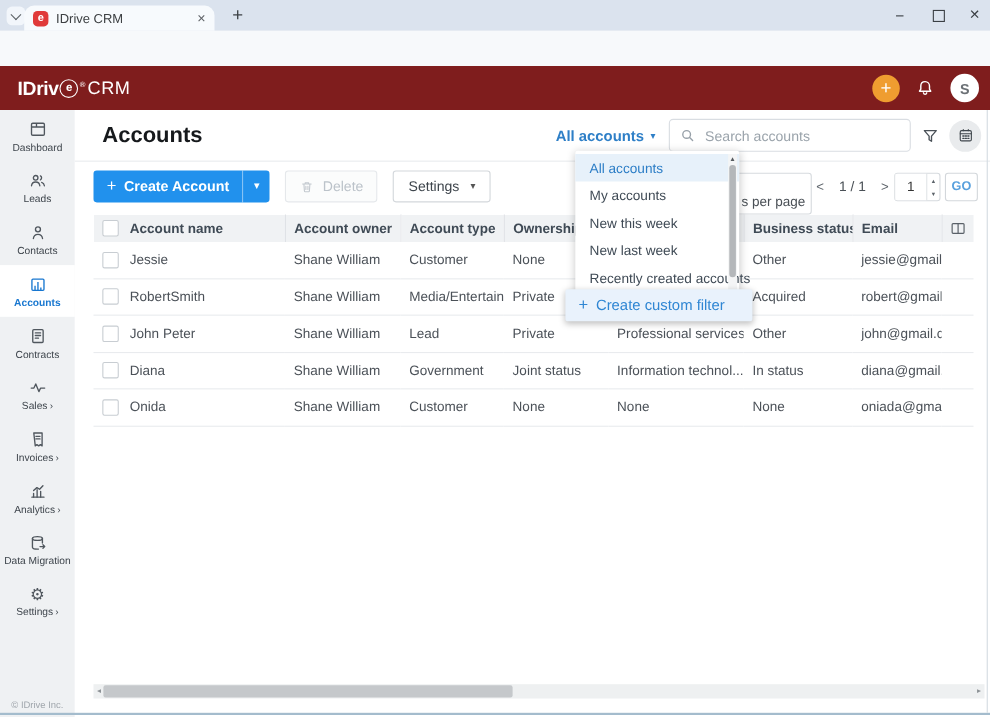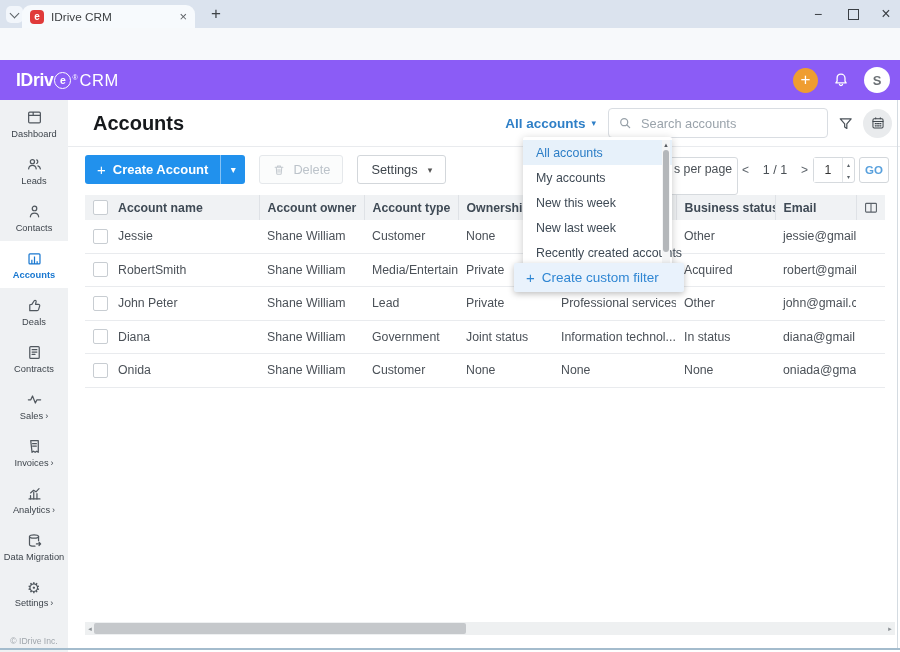--- a/index.html
+++ b/index.html
@@ -34,21 +34,21 @@
   .urlpill{left:88px;top:33px;width:714px;height:23px;background:#eaeef4;border-radius:12px;
            display:flex;align-items:center;padding:0 13px 0 9px;box-sizing:border-box;gap:9px;}
   .urltext{font-size:12.5px;color:#24282c;flex:1;white-space:nowrap;overflow:hidden;}
   .sep{left:841px;top:36px;width:1px;height:17px;background:#c8ccd0;}
   .chromeavatar{left:849px;top:32px;width:24px;height:24px;border-radius:50%;background:#0e8f62;
                 color:#fff;font-size:11px;font-weight:bold;display:flex;align-items:center;justify-content:center;cursor:pointer;}
   .kebab{left:880px;top:30px;width:18px;height:28px;font-size:14px;color:#454b50;
          display:flex;align-items:center;justify-content:center;cursor:pointer;}
 
   
-  .appheader{left:0;top:60px;width:900px;height:40px;background:#8b5cf6;display:flex;align-items:center;}
+  .appheader{left:0;top:60px;width:900px;height:40px;background:#7f1d1d;display:flex;align-items:center;}
   .logo{margin-left:16px;display:flex;align-items:center;color:#fff;}
   .logo .p1{font-size:17.5px;font-weight:bold;letter-spacing:-.3px;}
   .logo .ecirc{width:15px;height:15px;border:1.6px solid #fff;border-radius:50%;margin:0 1px;
                display:flex;align-items:center;justify-content:center;font-size:10.5px;font-weight:bold;}
   .logo .reg{font-size:7px;align-self:flex-start;margin-top:4px;}
   .logo .p2{font-size:16.5px;font-weight:400;letter-spacing:.5px;margin-left:2px;}
   .hdr-right{margin-left:auto;margin-right:10px;display:flex;align-items:center;gap:14px;}
   .addbtn{width:25px;height:25px;border-radius:50%;background:#ef9d30;color:#fff;font-size:17px;
           display:flex;align-items:center;justify-content:center;cursor:pointer;}
   .bellbtn{cursor:pointer;}
@@ -90,21 +90,21 @@
   .createbtn .clabel{font-size:13px;font-weight:600;}
   .createbtn .vdiv{width:1px;background:rgba(255,255,255,.45);}
   .createbtn .caretpart{width:24px;display:flex;align-items:center;justify-content:center;font-size:10px;}
   .delbtn{height:29px;box-sizing:border-box;border:1px solid #e5e8eb;background:#fbfcfc;border-radius:3px;
           display:flex;align-items:center;gap:7px;padding:0 12px;color:#bcc3ca;font-size:12.8px;}
   .actbtn{height:29px;box-sizing:border-box;border:1px solid #d3d7db;background:#fff;border-radius:3px;
           display:flex;align-items:center;gap:10px;padding:0 13px;color:#3e454c;font-size:12.8px;cursor:pointer;}
   .actbtn .caret{font-size:9px;color:#555;}
 
   .perpage{left:596px;top:57px;width:74px;height:26px;box-sizing:border-box;border:1px solid #d6dade;
-           border-radius:3px;display:flex;align-items:flex-end;gap:7px;padding:18px 9px;color:#4a5056;
+           border-radius:3px;display:flex;align-items:flex-start;gap:7px;padding:18px 9px;color:#4a5056;
            font-size:12.3px;cursor:pointer;background:#fff;white-space:nowrap;overflow:hidden;}
   .pager{left:674px;top:57px;width:66px;height:26px;display:flex;align-items:center;
          justify-content:space-between;color:#4a5056;font-size:12.5px;}
   .pager .pchev{cursor:pointer;color:#5c636a;font-size:12px;}
   .numbox{left:745px;top:57px;width:42px;height:26px;box-sizing:border-box;border:1px solid #d6dade;
           border-radius:3px;display:flex;background:#fff;}
   .numbox input{width:24px;border:none;outline:none;font-size:12.3px;color:#333;text-align:center;
                 font-family:"Liberation Sans","DejaVu Sans",sans-serif;}
   .stepper{width:14px;border-left:1px solid #e2e5e8;display:flex;flex-direction:column;}
   .stepper span{flex:1;display:flex;align-items:center;justify-content:center;font-size:6px;
@@ -250,26 +250,20 @@
           <path d="M4.6 14.6c.3-2.5 2.1-4 4.4-4s4.1 1.5 4.4 4"></path>
         </svg>
       <span class="lbl">Contacts</span>
     </div>
     <div class="sitem active">
       <svg width="17" height="17" viewBox="0 0 18 18" fill="none" stroke="currentColor" stroke-width="1.3" stroke-linejoin="round">
           <rect x="3.2" y="4" width="11.6" height="10.8" rx="1"></rect>
           <path d="M6.2 14.8v-4.4M9 14.8V6.8M11.8 14.8v-2.8"></path>
         </svg>
       <span class="lbl">Accounts</span>
-    </div>
-    <div class="sitem">
-      <svg width="17" height="17" viewBox="0 0 18 18" fill="none" stroke="currentColor" stroke-width="1.3" stroke-linejoin="round">
-          <path d="M4 8.2v6.3M4 14.5h7.8c.7 0 1.3-.5 1.5-1.1l1.2-4c.2-.8-.4-1.6-1.2-1.6h-3.2l.6-2.9c.1-.7-.4-1.4-1.1-1.4-.4 0-.7.2-.9.5L6.2 7.8 4 8.2z"></path>
-        </svg>
-      <span class="lbl">Deals</span>
     </div>
     <div class="sitem">
       <svg width="17" height="17" viewBox="0 0 18 18" fill="none" stroke="currentColor" stroke-width="1.3" stroke-linecap="round">
           <rect x="4" y="2.8" width="10" height="12.4" rx="1"></rect>
           <path d="M6.5 6h5M6.5 8.5h5M6.5 11h3"></path>
         </svg>
       <span class="lbl">Contracts</span>
     </div>
     <div class="sitem">
       <svg width="17" height="17" viewBox="0 0 18 18" fill="none" stroke="currentColor" stroke-width="1.3" stroke-linecap="round" stroke-linejoin="round">

